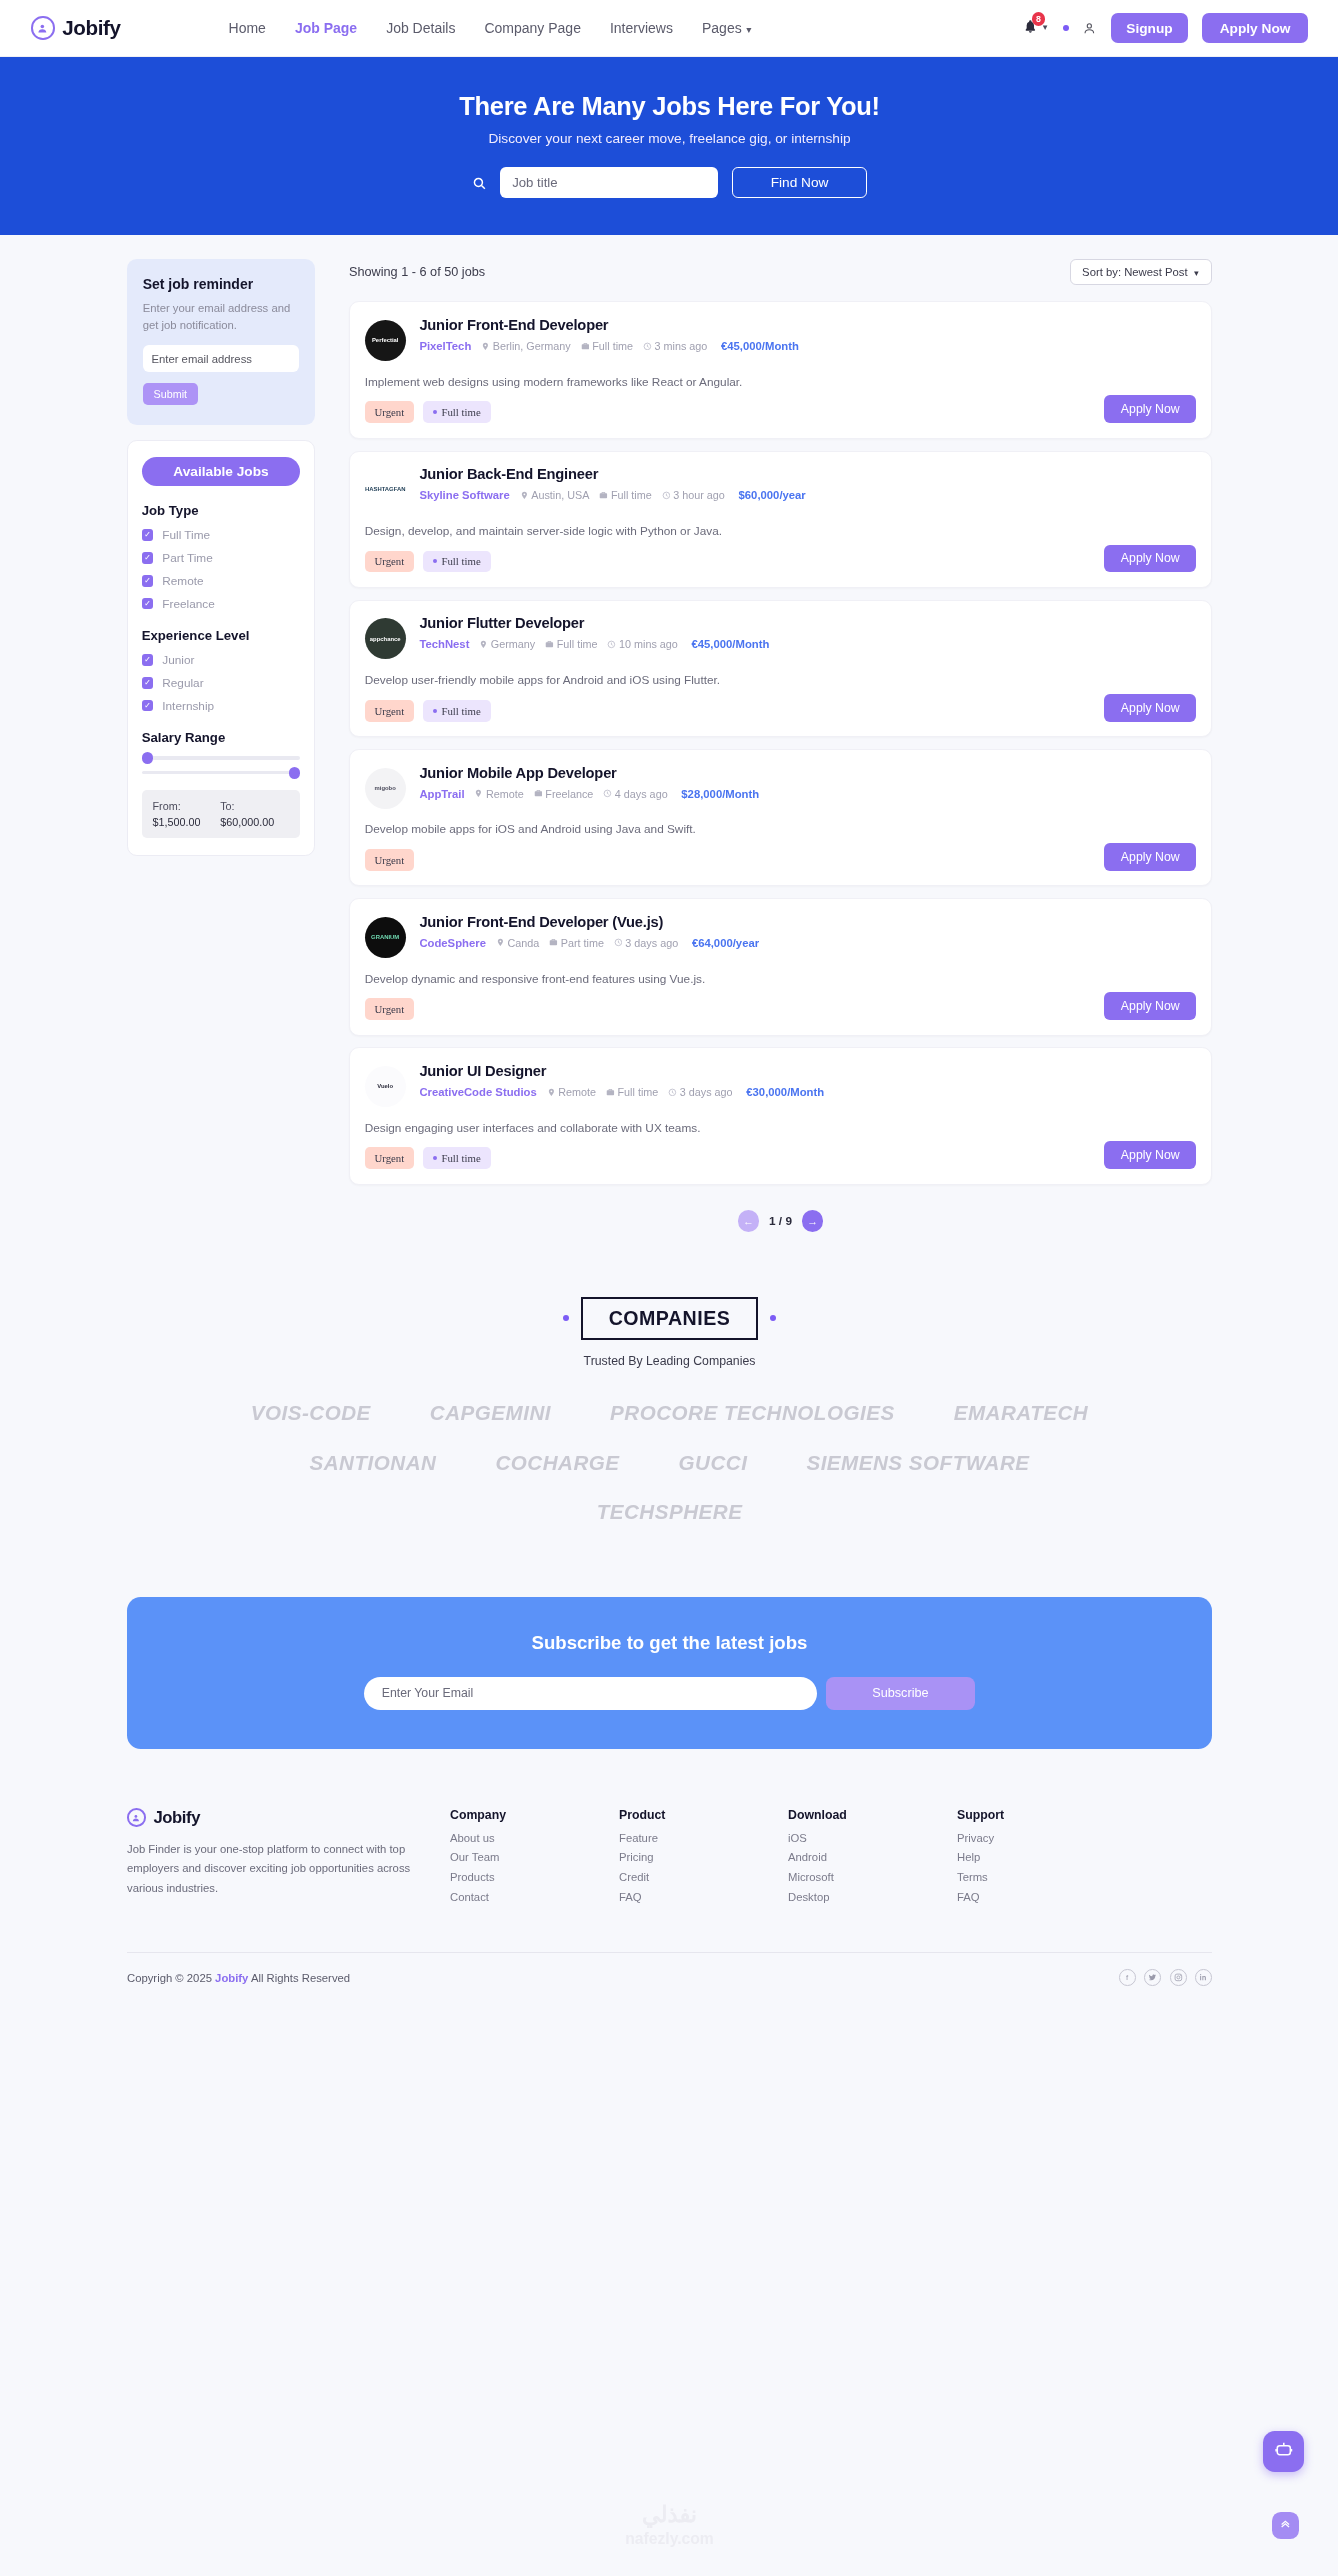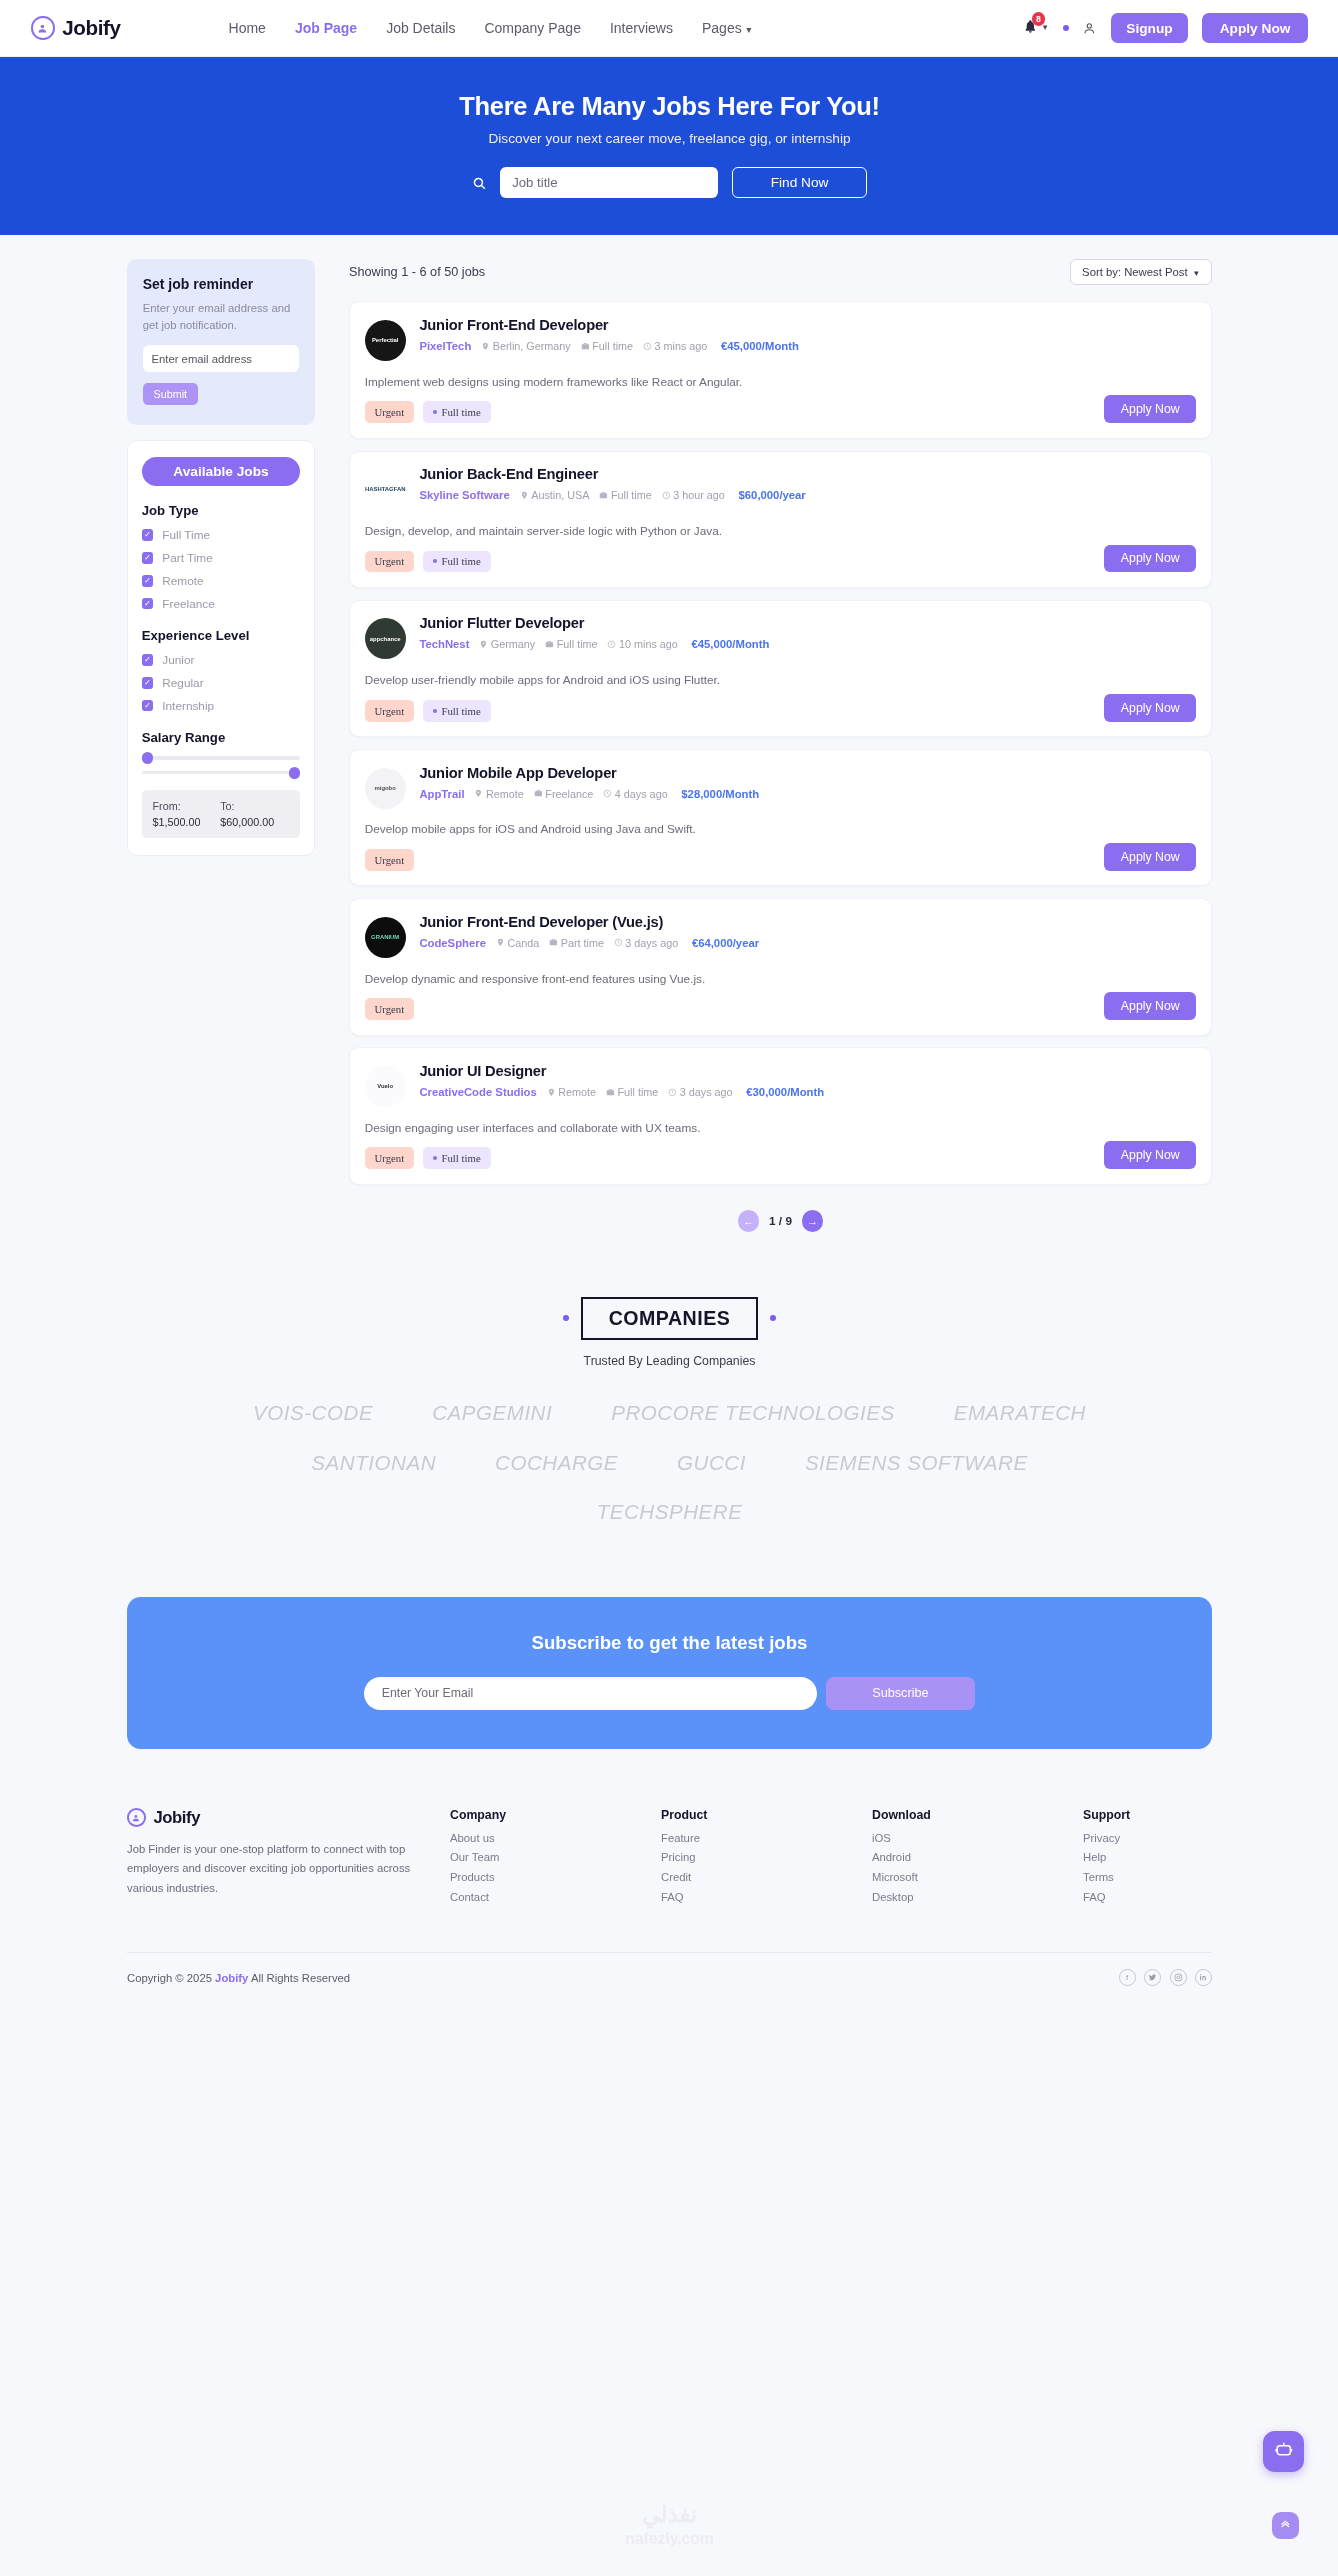--- a/index.html
+++ b/index.html
@@ -196,21 +196,21 @@
     border:2px solid #14142b;padding:7.8px 25.5px;font-size:19.6px;font-weight:bold;
     letter-spacing:0.5px;color:#14142b;
   }
   .comp-sub{font-size:12.3px;color:#3b3b4b;margin-top:14.7px;}
   .comp-rows{margin-top:33px;}
   .comp-row{
     display:flex;align-items:center;justify-content:center;gap:59px;margin-bottom:25.5px;
     flex-wrap:nowrap;
   }
   .comp-name{
-    font-size:20.6px;font-style:italic;font-weight:normal;color:#c9c9d2;letter-spacing:0.5px;
+    font-size:20.6px;font-style:italic;font-weight:bold;color:#c9c9d2;letter-spacing:0.5px;
     white-space:nowrap;
   }
   
   .subscribe{
     background:#5b92f8;border-radius:13.7px;margin:73px 0 0;padding:35px 0 39px;text-align:center;
   }
   .subscribe h2{font-size:18.6px;font-weight:bold;color:#fff;}
   .sub-form{margin-top:22.5px;display:flex;align-items:center;justify-content:center;gap:8.8px;}
   .sub-input{
     width:453px;height:33px;border-radius:19.6px;border:none;outline:none;padding:0 17.6px;
@@ -670,21 +670,21 @@
           <span class="brand-mark">
             <svg width="9.8" height="9.8" viewBox="0 0 24 24" fill="currentColor">
                 <circle cx="12" cy="8.5" r="3.4"></circle>
                 <path d="M4.5 20c0-4.2 3.4-6.4 7.5-6.4s7.5 2.2 7.5 6.4z"></path>
               </svg>
           </span>
           <span class="brand-name">Jobify</span>
         </div>
         <p class="foot-desc">Job Finder is your one-stop platform to connect with top employers and discover exciting job opportunities across various industries.</p>
       </div>
-      <div id="footer-links" style="display:flex;gap:42px;">
+      <div id="footer-links" style="display:flex;">
           <div class="foot-col">
        <h4>Company</h4>
        <a>About us</a>
             <a>Our Team</a>
             <a>Products</a>
             <a>Contact</a>
      </div>
           <div class="foot-col">
        <h4>Product</h4>
        <a>Feature</a>

